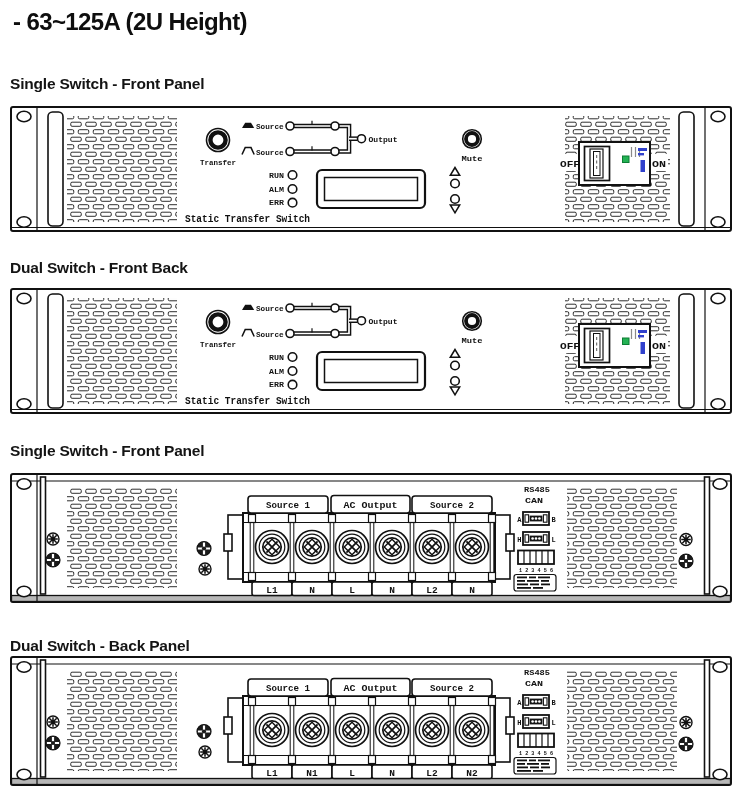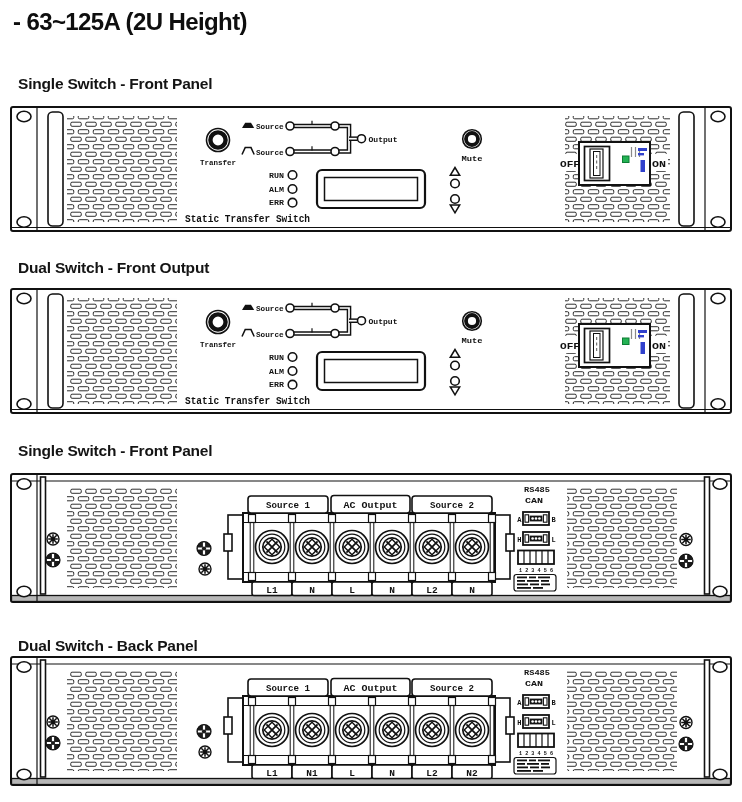--- a/index.html
+++ b/index.html
@@ -1,18 +1,18 @@
 <!DOCTYPE html>
 <html><head>
 <meta charset="utf-8">
 <style>
   html,body{margin:0;padding:0;background:#fff;}
   body{width:742px;height:802px;position:relative;font-family:"Liberation Sans",sans-serif;overflow:hidden;}
   .title{position:absolute;left:13px;top:8px;font-size:24px;font-weight:700;color:#0e0e0e;letter-spacing:-0.6px;}
-  .sec{position:absolute;left:10px;font-size:15.5px;font-weight:700;color:#141414;letter-spacing:-0.2px;margin-left:8px;}
+  .sec{position:absolute;left:10px;font-size:15.5px;font-weight:700;color:#141414;letter-spacing:-0.2px;}
   .panel{position:absolute;left:10px;width:722px;}
   .panel svg{display:block;width:100%;height:100%;}
   .shape{fill:#fff;stroke:#111;stroke-width:1.6;}
   .ln{stroke:#111;stroke-width:1.2;}
   .stencil{font-family:"Liberation Mono","DejaVu Sans Mono",monospace;font-weight:700;fill:#111;}
   .defs-holder{position:absolute;width:0;height:0;}
 </style>
 </head>
 <body>
 
@@ -47,21 +47,21 @@
       <circle cx="9.6" cy="6.5" r="1.3" fill="#fff"></circle>
         <circle cx="13" cy="6.5" r="1.3" fill="#fff"></circle>
         <circle cx="16.4" cy="6.5" r="1.3" fill="#fff"></circle>
     </g>
   </defs>
 </svg>
 
 <div class="title">- 63~125A (2U Height)</div>
 
 <div class="sec" style="top:75px">Single Switch - Front Panel</div>
-<div class="sec" style="top:259px">Dual Switch - Front Output</div>
+<div class="sec" style="top:259px">Dual Switch - Front Back</div>
 <div class="sec" style="top:442px">Single Switch - Front Panel</div>
 <div class="sec" style="top:637px">Dual Switch - Back Panel</div>
 
 <div class="panel" style="top:106px;height:126px">
 <svg viewBox="0 0 722 126">
   <rect x="1" y="1" width="720" height="124" rx="2" fill="#fff" stroke="#111" stroke-width="2"></rect>
   <line class="ln" x1="2" y1="121.5" x2="720" y2="121.5"></line>
   <g>
     <line class="ln" x1="27" y1="2" x2="27" y2="124"></line>
     <ellipse cx="14" cy="10.5" rx="7" ry="5.2" class="shape"></ellipse>

